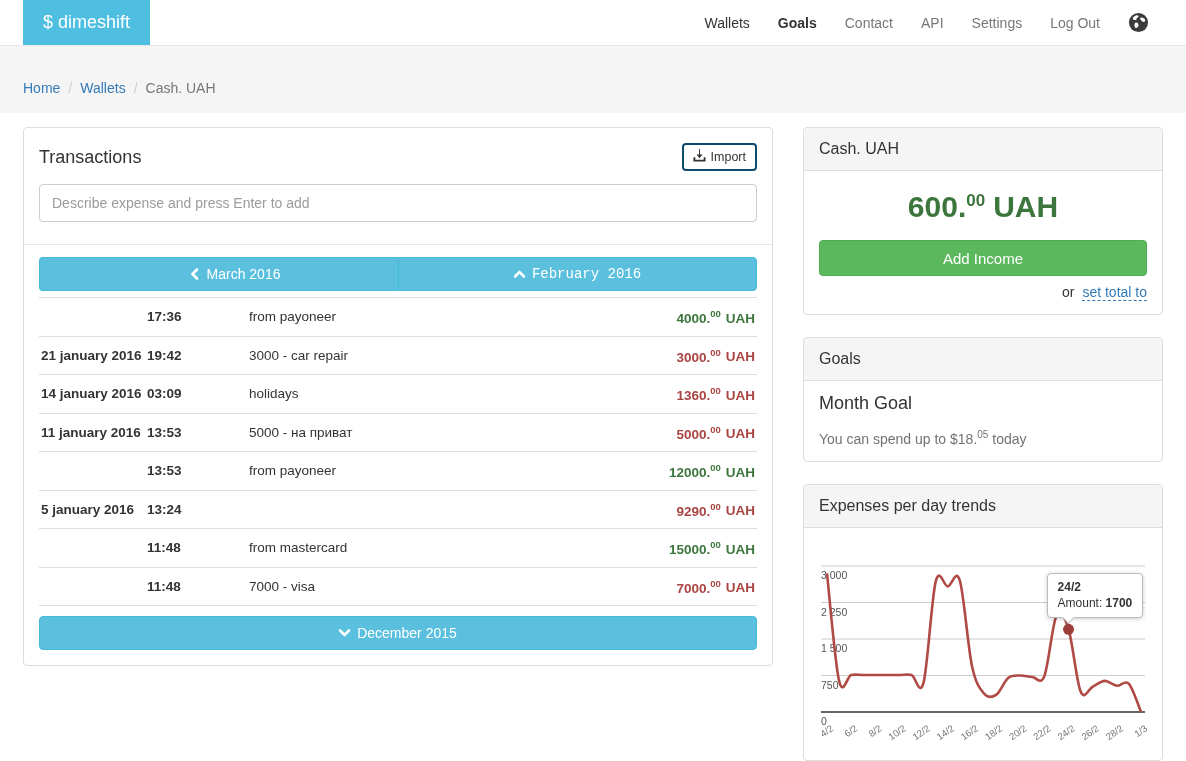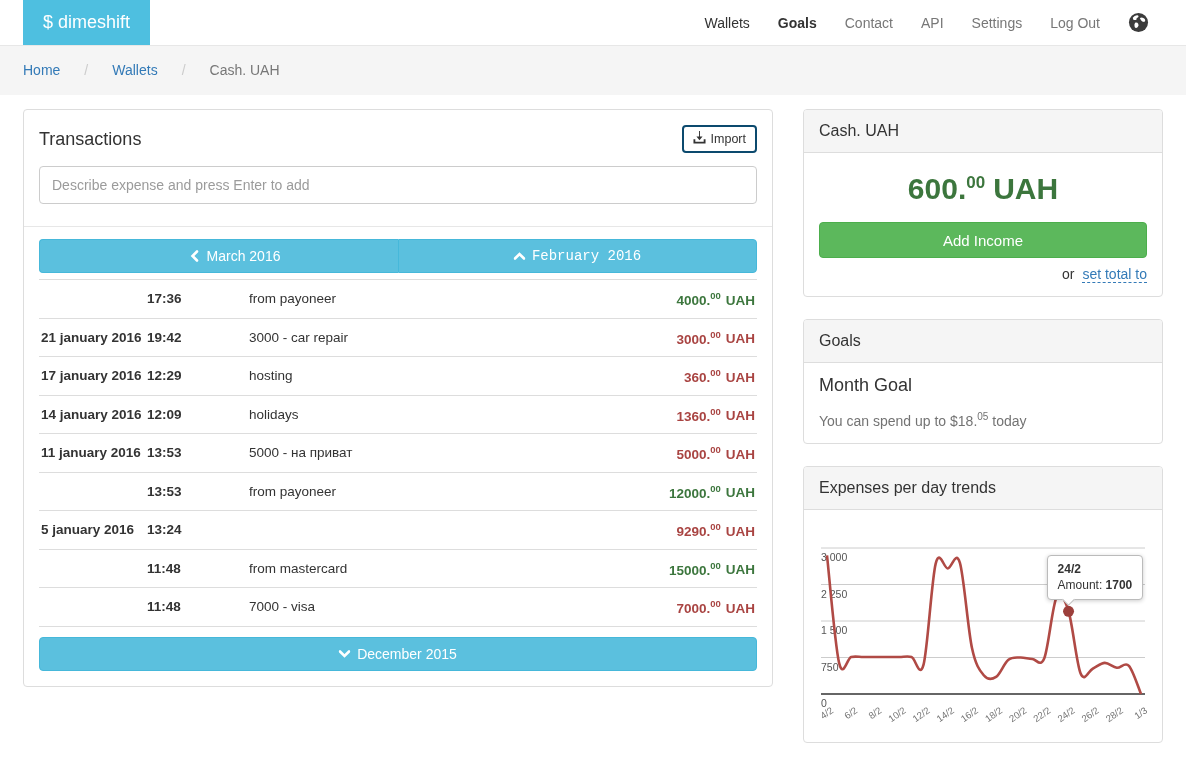--- a/index.html
+++ b/index.html
@@ -14,21 +14,21 @@
   .brand { background:#4ebfe0; color:#fff; font-size:18px; padding:0 20px;
     display:flex; align-items:center; cursor:pointer; }
   .nav-list { list-style:none; display:flex; align-items:center; gap:0; }
   .nav-list li { padding:0 14px; color:#777; cursor:pointer; white-space:nowrap; }
   .nav-list li.dark { color:#333; }
   .nav-list li.bold { font-weight:bold; }
   .nav-globe { padding:0 6px 0 12px; display:flex; align-items:center; cursor:pointer; }
 
   
   .crumb-strip { background:#f5f5f5; padding:16px 0 17px; }
-  .breadcrumb { display:flex; gap:24px; align-items:flex-end; }
+  .breadcrumb { display:flex; gap:8px; align-items:flex-end;margin-top:18px; }
   .breadcrumb a { color:#337ab7; text-decoration:none; cursor:pointer; }
   .breadcrumb .sep { color:#ccc; }
   .breadcrumb .current { color:#777; }
 
   
   .main { display:flex; gap:30px; margin-top:14px; align-items:flex-start; }
   .panel { background:#fff; border:1px solid #ddd; border-radius:4px; }
   .left-col { width:750px; }
   .right-col { width:360px; display:flex; flex-direction:column; }
 
@@ -183,30 +183,22 @@
       </tr>
             <tr class="tx-row expense">
         <td class="c-date">21 january 2016</td>
         <td class="c-time">19:42</td>
         <td class="c-desc">3000 - car repair</td>
         <td class="c-amount">
           <span class="amt">3000.</span><sup class="cents">00</sup><span class="cur">UAH</span>
         </td>
       </tr>
             <tr class="tx-row expense">
-        <td class="c-date">17 january 2016</td>
-        <td class="c-time">12:29</td>
-        <td class="c-desc">hosting</td>
-        <td class="c-amount">
-          <span class="amt">360.</span><sup class="cents">00</sup><span class="cur">UAH</span>
-        </td>
-      </tr>
-            <tr class="tx-row expense">
         <td class="c-date">14 january 2016</td>
-        <td class="c-time">12:09</td>
+        <td class="c-time">03:09</td>
         <td class="c-desc">holidays</td>
         <td class="c-amount">
           <span class="amt">1360.</span><sup class="cents">00</sup><span class="cur">UAH</span>
         </td>
       </tr>
             <tr class="tx-row expense">
         <td class="c-date">11 january 2016</td>
         <td class="c-time">13:53</td>
         <td class="c-desc">5000 - на приват</td>
         <td class="c-amount">

